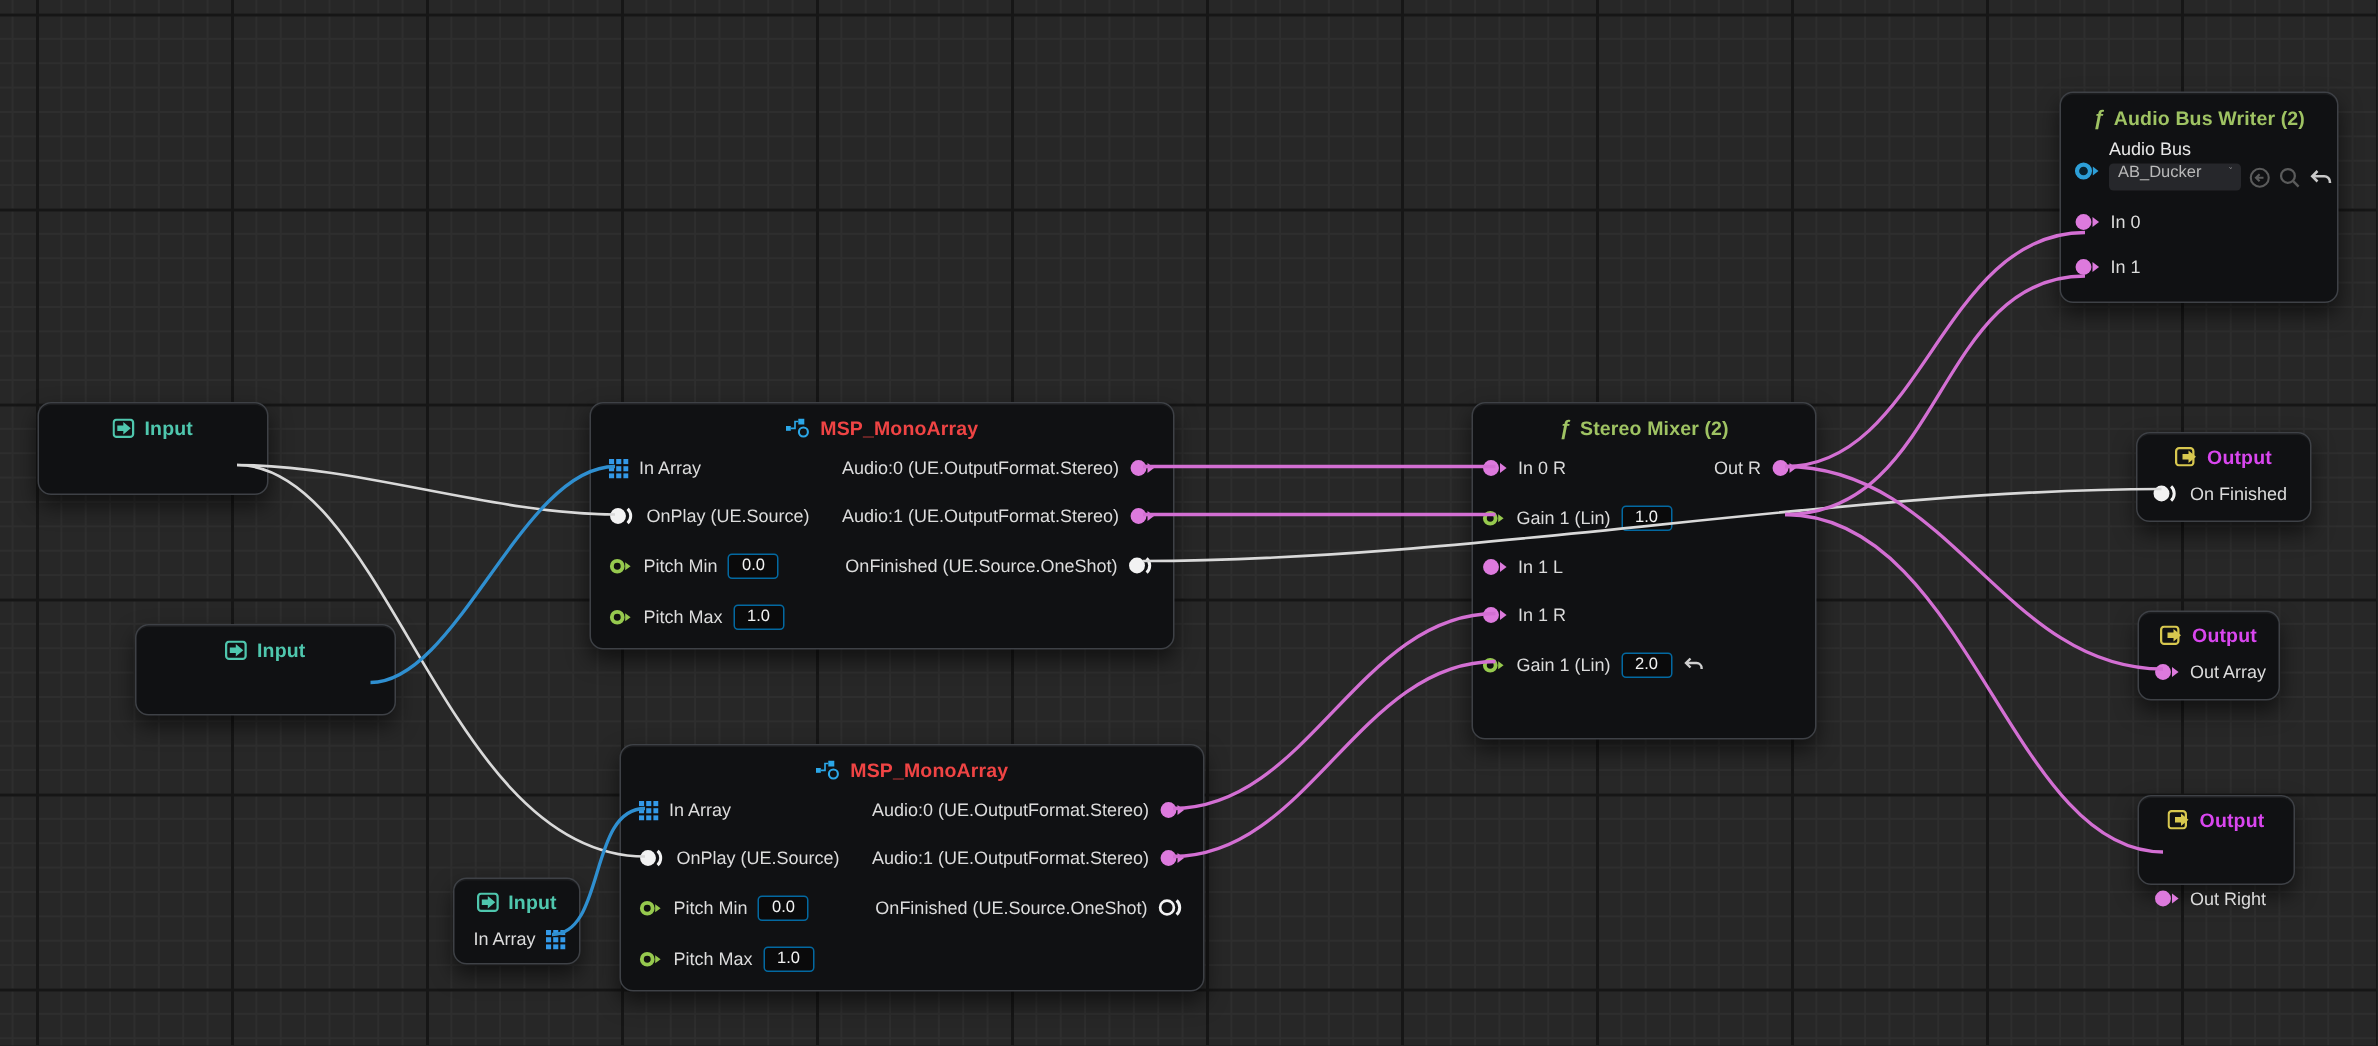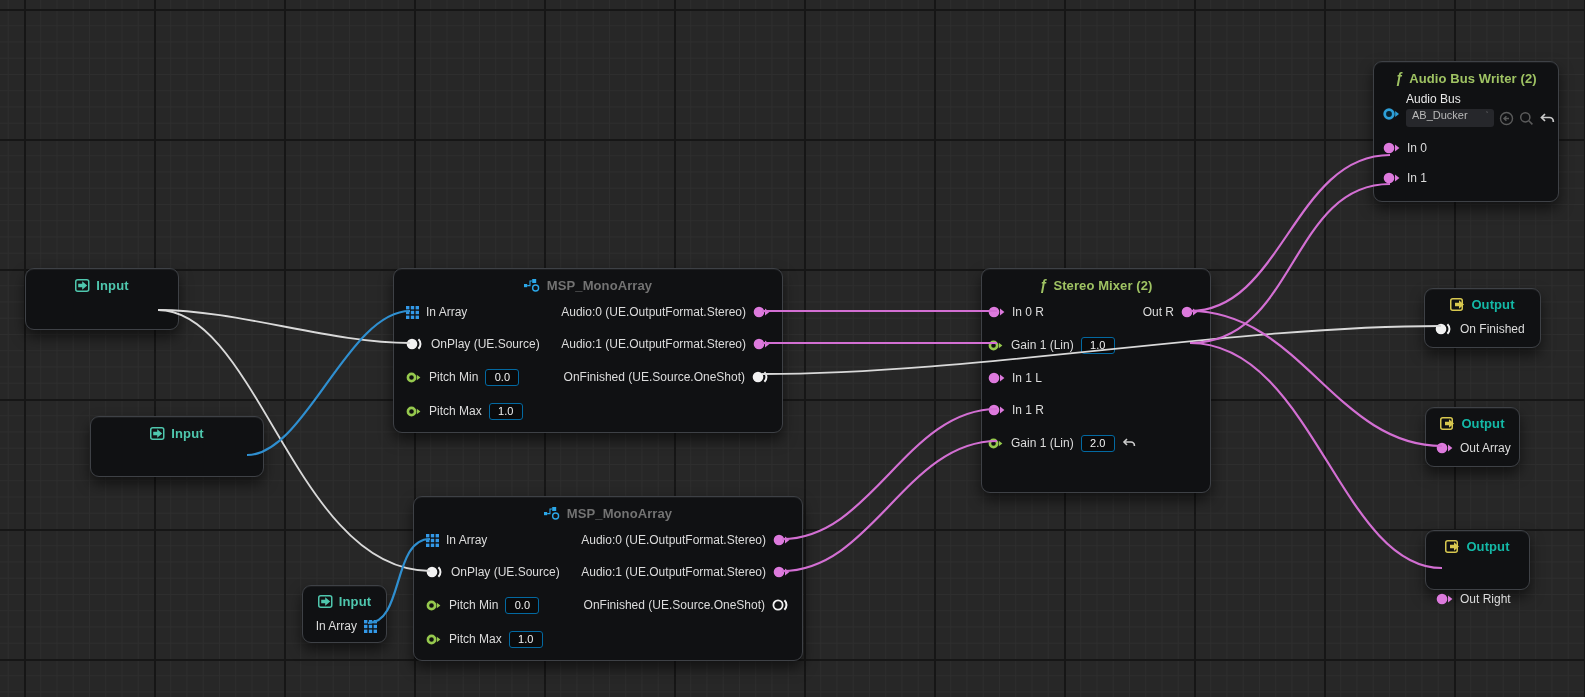--- a/index.html
+++ b/index.html
@@ -22,23 +22,23 @@
     border-radius:9px;
     box-shadow:0 7px 14px rgba(0,0,0,.55), inset 0 1px 0 rgba(255,255,255,.05);
     color:#dcdcdc;
   }
   .node-title{
     display:flex;align-items:center;justify-content:center;gap:6px;
     font-weight:bold;font-size:13px;letter-spacing:.1px;
     padding-top:5px;height:22px;white-space:nowrap;
   }
   .t-input{color:#4fc7ae}
-  .t-msp{color:#737373}
+  .t-msp{color:#ef4444}
   .t-fn{color:#9fc363}
-  .t-out{color:#14b8a6}
+  .t-out{color:#d946ef}
   .fn-glyph{font-style:italic;font-weight:bold;font-size:14px;}
   .prow{display:flex;align-items:center;gap:7px;font-size:12px;padding:0 12px;height:32px;white-space:nowrap;}
   .prow.h30{height:30px}
   .prow.h34{height:34px}
   .prow.dual{justify-content:space-between}
   .lhs,.rhs{display:flex;align-items:center;gap:7px;white-space:nowrap;}
   .pin{display:inline-flex;flex:0 0 auto;align-items:center;}
   .vbox{
     display:inline-block;min-width:24px;text-align:center;
     border:1px solid #0369a1;border-radius:3px;background:rgba(8,8,8,.65);

